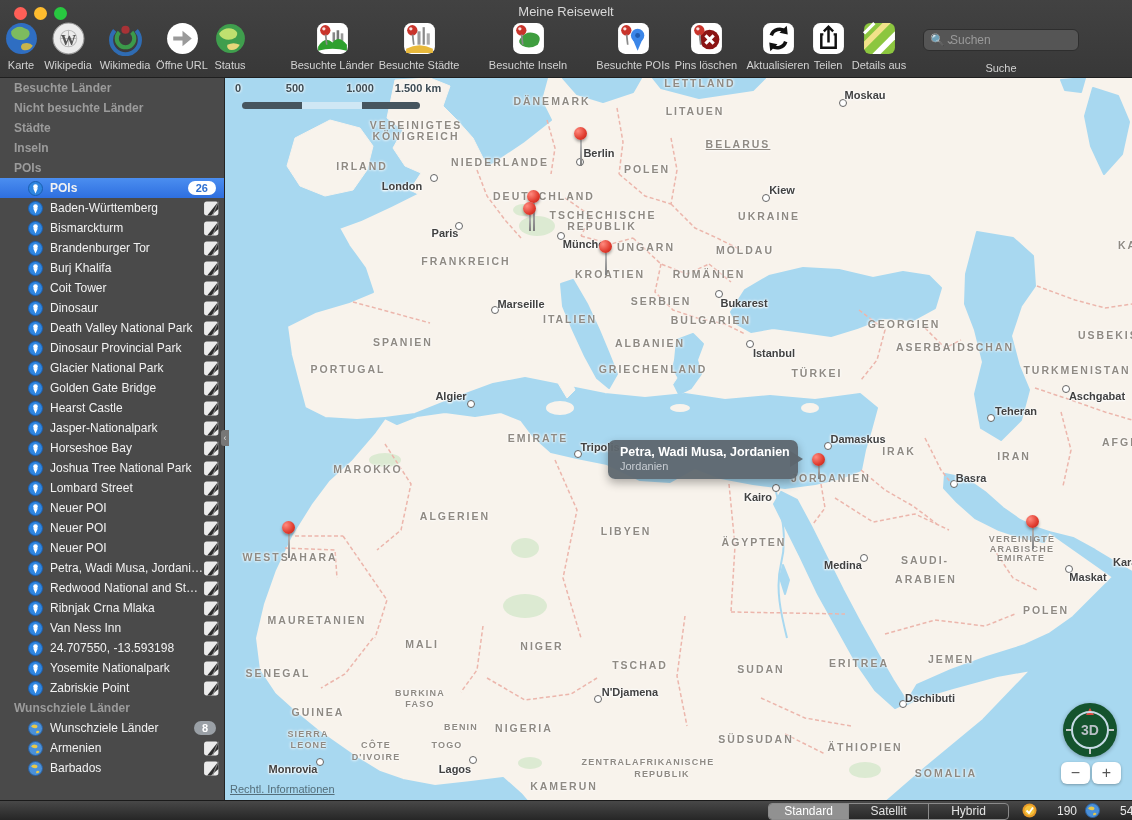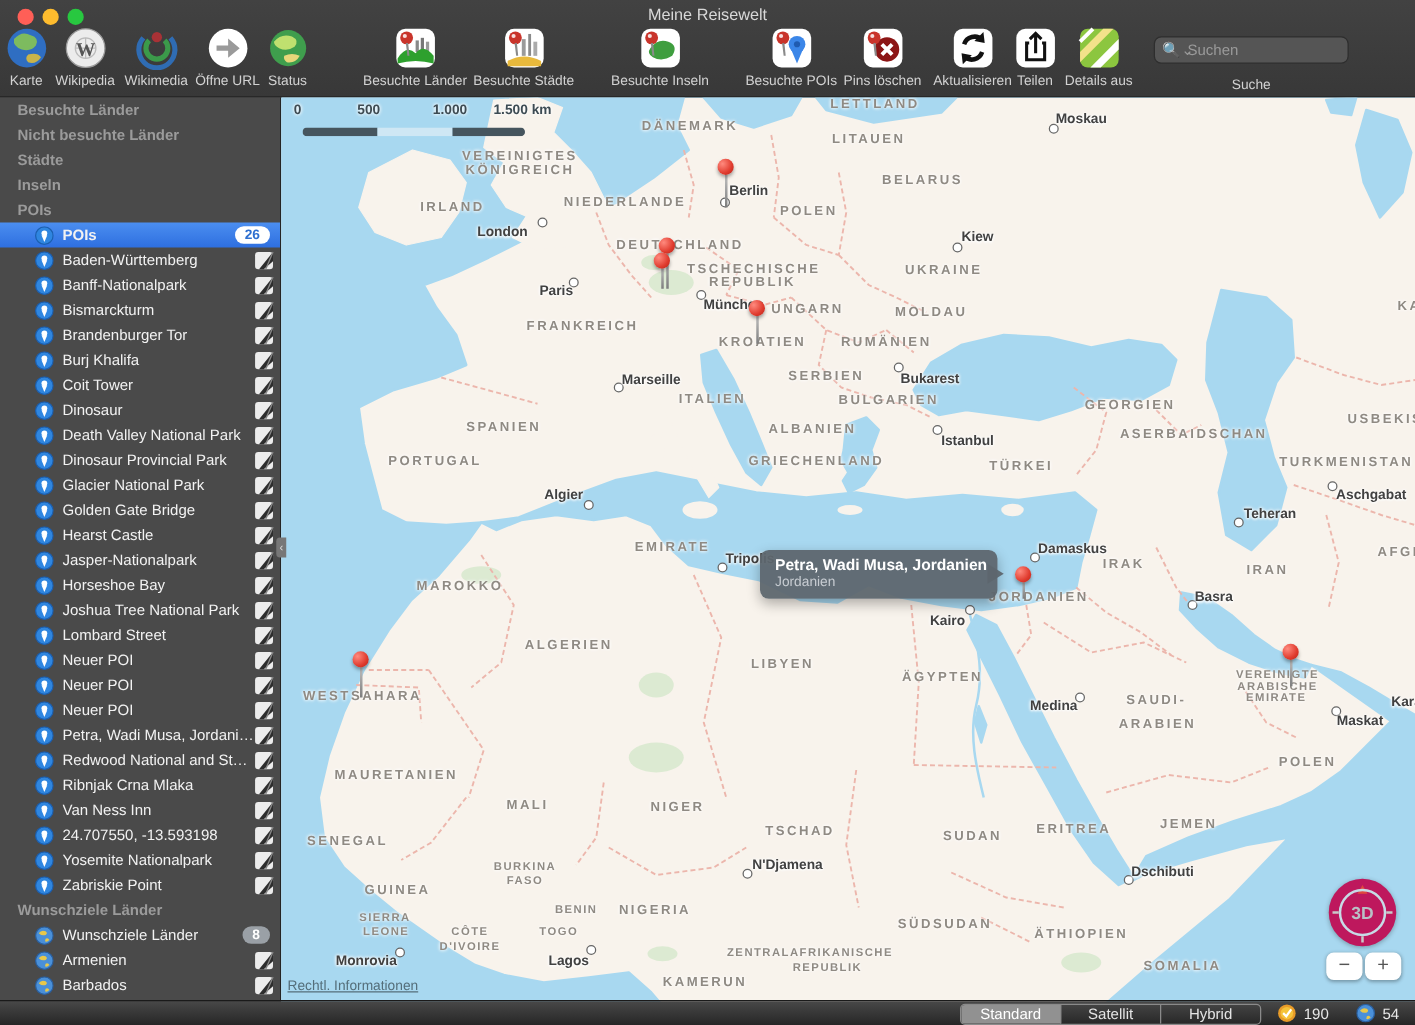--- a/index.html
+++ b/index.html
@@ -60,39 +60,39 @@
       border-radius:7px;z-index:6;padding:5px 12px;box-sizing:border-box;box-shadow:0 4px 10px rgba(0,0,0,.3);}
   #callout:after{content:"";position:absolute;right:-13px;top:11px;border:8px solid transparent;
       border-left:13px solid #5d666ef2;}
   #callout-title{font-size:12.5px;font-weight:bold;color:#fff;white-space:nowrap;}
   #callout-sub{font-size:11px;color:#c7ccd2;margin-top:1px;}
   #scalebar{position:absolute;left:0;top:0;z-index:4;}
   .sc-tick{position:absolute;top:4px;transform:translateX(-50%);font-size:11px;font-weight:bold;color:#3d4b53;
       text-shadow:0 0 3px #fff,0 0 3px #fff;white-space:nowrap;}
   #sc-pill{position:absolute;left:17px;top:24px;width:178px;height:7px;border-radius:4px;overflow:hidden;display:flex;}
   #sc-pill div{height:100%;}
-  #compass{position:absolute;left:838px;top:625px;width:54px;height:54px;border-radius:50%;background:#be185d;
+  #compass{position:absolute;left:838px;top:625px;width:54px;height:54px;border-radius:50%;background:#14532d;
       box-shadow:0 1px 4px rgba(0,0,0,.3);z-index:7;}
   #compass .ring{position:absolute;left:8px;top:8px;width:34px;height:34px;border:2px solid #c7dbe6;border-radius:50%;
       text-align:center;line-height:34px;font-size:14px;font-weight:bold;color:#b9c0c6;}
   #compass .north{position:absolute;left:50%;top:1px;transform:translateX(-50%);width:0;height:0;
       border:4px solid transparent;border-bottom:7px solid #e0483e;margin-top:-3px;top:4px;}
   .cp-tick{position:absolute;background:#c9c9c9;}
   #zoom-btns{position:absolute;left:836px;top:684px;z-index:7;display:flex;gap:2px;}
   .zbtn{width:29px;height:22px;background:#fff;border-radius:6px;box-shadow:0 1px 3px rgba(0,0,0,.3);
       text-align:center;line-height:21px;font-size:16px;color:#555;}
   #legal{position:absolute;left:5px;top:705px;font-size:11px;color:#546e7a;text-decoration:underline;z-index:4;}
   
   #bottombar{position:absolute;left:0;top:800px;width:1132px;height:20px;z-index:10;
       background:linear-gradient(#484848,#262626);border-top:1px solid #1a1a1a;box-sizing:border-box;}
   #segments{position:absolute;left:768px;top:2px;display:flex;border:1px solid #8a8a8a;border-radius:4px;overflow:hidden;height:15px;}
   .seg{width:79px;text-align:center;font-size:12px;line-height:15px;color:#e4e4e4;border-right:1px solid #8a8a8a;}
   .seg:last-child{border-right:none;}
   .seg.sel{background:#919191;color:#fff;}
-  .counter{position:absolute;top:2px;display:flex;align-items:center;gap:6px;color:#e8e8e8;font-size:12px;}
+  .counter{position:absolute;top:2px;display:flex;align-items:center;gap:20px;color:#e8e8e8;font-size:12px;}
   .counter svg{width:15px;height:15px;display:block;}
 </style>
 </head>
 <body>
 
 <div id="app">
 
   <div id="chrome">
     <div class="tl" style="left:14px;background:#ff5f57;"></div>
     <div class="tl" style="left:34px;background:#febc2e;"></div>
@@ -277,37 +277,20 @@
       </div>
       <div class="sb-item">
         <span class="sb-ic">
           <svg viewBox="0 0 15 15">
             <circle cx="7.5" cy="7.5" r="7" fill="#2f86e0" stroke="#1b5fb0"></circle>
             <circle cx="7.5" cy="5.6" r="2.3" fill="#fff"></circle>
             <path d="M7.5,12.6 L5.2,7.2 h4.6 Z" fill="#fff"></path>
           </svg>
         </span>
         <span class="sb-label">Baden-Württemberg</span>
-        <span class="sb-edit">
-          <svg viewBox="0 0 16 16">
-            <rect x="1" y="1.5" width="13.5" height="13" rx="2.5" fill="#ececec"></rect>
-            <path d="M14.5,1.5 L14.5,8.5 L7.5,14.5 L4,14.5 Z" fill="#2d2d2d"></path>
-            <path d="M14.5,1.5 L9,14.5" stroke="#888" stroke-width="1"></path>
-          </svg>
-        </span>
-      </div>
-      <div class="sb-item">
-        <span class="sb-ic">
-          <svg viewBox="0 0 15 15">
-            <circle cx="7.5" cy="7.5" r="7" fill="#2f86e0" stroke="#1b5fb0"></circle>
-            <circle cx="7.5" cy="5.6" r="2.3" fill="#fff"></circle>
-            <path d="M7.5,12.6 L5.2,7.2 h4.6 Z" fill="#fff"></path>
-          </svg>
-        </span>
-        <span class="sb-label">Banff-Nationalpark</span>
         <span class="sb-edit">
           <svg viewBox="0 0 16 16">
             <rect x="1" y="1.5" width="13.5" height="13" rx="2.5" fill="#ececec"></rect>
             <path d="M14.5,1.5 L14.5,8.5 L7.5,14.5 L4,14.5 Z" fill="#2d2d2d"></path>
             <path d="M14.5,1.5 L9,14.5" stroke="#888" stroke-width="1"></path>
           </svg>
         </span>
       </div>
       <div class="sb-item">
         <span class="sb-ic">
@@ -835,30 +818,30 @@
           <path d="M262,600 L300,622 L346,616 L372,600" stroke="#ecb6ac" stroke-width="1.5" stroke-dasharray="4 2.5" fill="none"></path>
           <path d="M148,560 L120,596 L96,610" stroke="#ecb6ac" stroke-width="1.5" stroke-dasharray="4 2.5" fill="none"></path>
           <path d="M536,620 L580,640 L626,648" stroke="#ecb6ac" stroke-width="1.5" stroke-dasharray="4 2.5" fill="none"></path>
           <path d="M560,656 L600,676" stroke="#ecb6ac" stroke-width="1.5" stroke-dasharray="4 2.5" fill="none"></path>
           <path d="M322,42 L330,70 L326,96" stroke="#ecb6ac" stroke-width="1.5" stroke-dasharray="4 2.5" fill="none"></path>
         </svg></div>
     <div id="map-labels">
         <span class="cl" style="left: 475px; top: 5px;">LETTLAND</span>
         <span class="cl" style="left: 327px; top: 23px;">DÄNEMARK</span>
         <span class="cl" style="left: 470px; top: 33px;">LITAUEN</span>
-        <span class="cl" style="left: 513px; top: 66px;">BELARUS</span>
+        <span class="cl" style="left: 513px; top: 66px; text-decoration: underline;">BELARUS</span>
         <span class="cl" style="left: 191px; top: 47px;">VEREINIGTES</span>
         <span class="cl" style="left: 191px; top: 58px;">KÖNIGREICH</span>
         <span class="cl" style="left: 275px; top: 84px;">NIEDERLANDE</span>
         <span class="cl" style="left: 137px; top: 88px;">IRLAND</span>
         <span class="cl" style="left: 422px; top: 91px;">POLEN</span>
         <span class="cl" style="left: 319px; top: 118px;">DEUTSCHLAND</span>
         <span class="cl" style="left: 378px; top: 137px;">TSCHECHISCHE</span>
         <span class="cl" style="left: 377px; top: 148px;">REPUBLIK</span>
-        <span class="cl" style="left: 530px; top: 138px;">UKRAINE</span>
+        <span class="cl" style="left: 544px; top: 138px;">UKRAINE</span>
         <span class="cl" style="left: 241px; top: 183px;">FRANKREICH</span>
         <span class="cl" style="left: 421px; top: 169px;">UNGARN</span>
         <span class="cl" style="left: 520px; top: 172px;">MOLDAU</span>
         <span class="cl" style="left: 385px; top: 196px;">KROATIEN</span>
         <span class="cl" style="left: 484px; top: 196px;">RUMÄNIEN</span>
         <span class="cl" style="left: 436px; top: 223px;">SERBIEN</span>
         <span class="cl" style="left: 486px; top: 242px;">BULGARIEN</span>
         <span class="cl" style="left: 345px; top: 241px;">ITALIEN</span>
         <span class="cl" style="left: 425px; top: 265px;">ALBANIEN</span>
         <span class="cl" style="left: 428px; top: 291px;">GRIECHENLAND</span>
@@ -877,21 +860,21 @@
         <span class="cl" style="left: 143px; top: 391px;">MAROKKO</span>
         <span class="cl" style="left: 313px; top: 360px;">EMIRATE</span>
         <span class="cl" style="left: 230px; top: 438px;">ALGERIEN</span>
         <span class="cl" style="left: 401px; top: 453px;">LIBYEN</span>
         <span class="cl" style="left: 529px; top: 464px;">ÄGYPTEN</span>
         <span class="cl" style="left: 65px; top: 479px;">WESTSAHARA</span>
         <span class="cl" style="left: 92px; top: 542px;">MAURETANIEN</span>
         <span class="cl" style="left: 197px; top: 566px;">MALI</span>
         <span class="cl" style="left: 317px; top: 568px; text-align: right;">NIGER</span>
         <span class="cl" style="left: 415px; top: 587px;">TSCHAD</span>
-        <span class="cl" style="left: 536px; top: 591px; margin-left: 17px;">SUDAN</span>
+        <span class="cl" style="left: 536px; top: 591px;">SUDAN</span>
         <span class="cl" style="left: 700px; top: 482px;">SAUDI-</span>
         <span class="cl" style="left: 701px; top: 501px;">ARABIEN</span>
         <span class="cl small" style="left: 797px; top: 461px;">VEREINIGTE</span>
         <span class="cl small" style="left: 797px; top: 471px;">ARABISCHE</span>
         <span class="cl small" style="left: 796px; top: 480px;">EMIRATE</span>
         <span class="cl" style="left: 821px; top: 532px;">POLEN</span>
         <span class="cl" style="left: 726px; top: 581px;">JEMEN</span>
         <span class="cl" style="left: 634px; top: 585px;">ERITREA</span>
         <span class="cl" style="left: 53px; top: 595px;">SENEGAL</span>
         <span class="cl small" style="left: 195px; top: 615px;">BURKINA</span>

